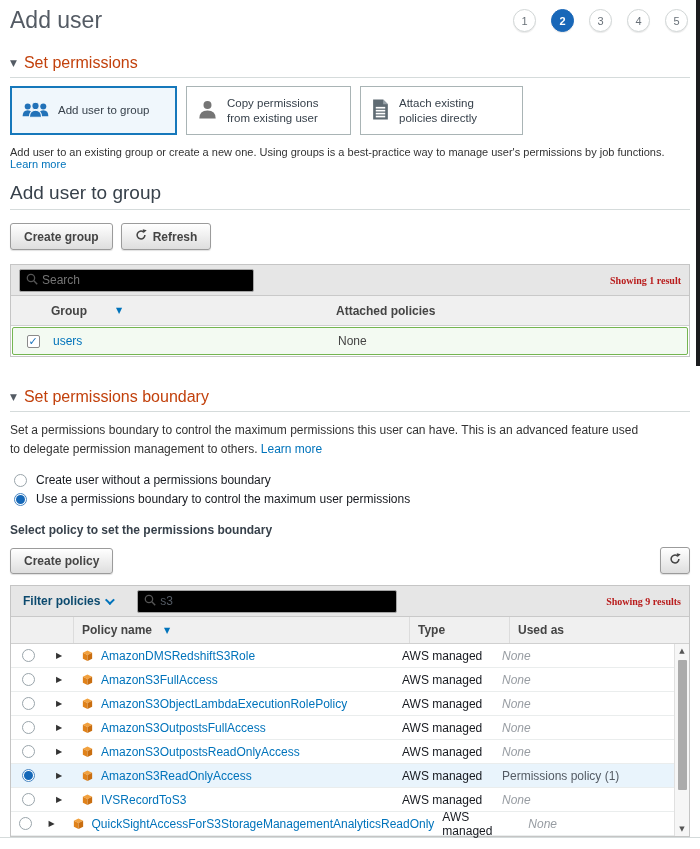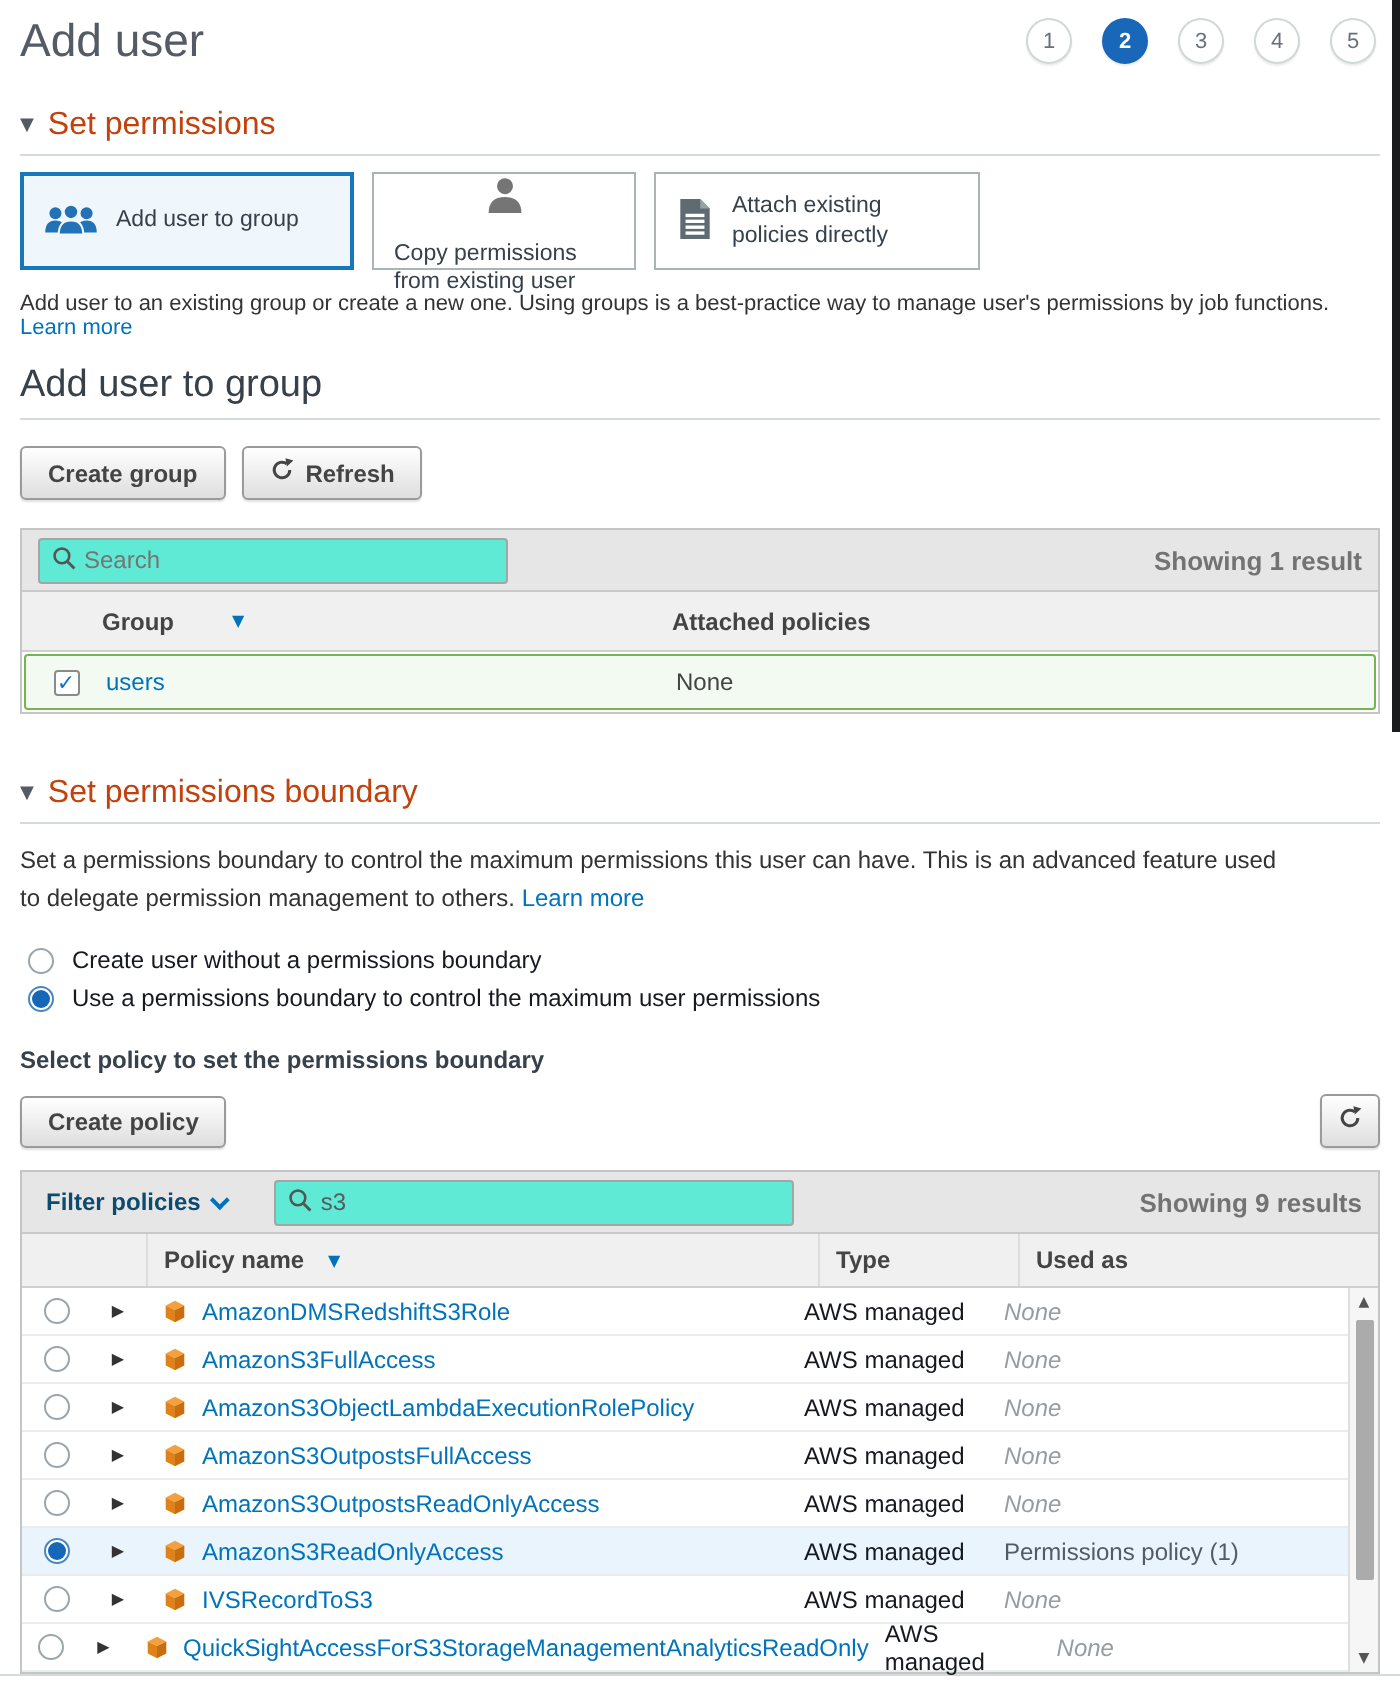--- a/index.html
+++ b/index.html
@@ -33,21 +33,21 @@
   .section-title { font-size: 16px; color: #c2410c; font-weight: 400; }
   .rule { border: none; border-top: 1px solid #d5dbdb; margin-top: 5px; }
 
   
   .cards { display: flex; gap: 9px; margin-top: 8px; }
   .card {
     height: 49px; display: flex; align-items: center; gap: 9px;
     border: 1px solid #a9b4b5; background: #fff; padding: 0 10px; cursor: pointer;
   }
   .card.c1 { width: 167px; }
-  .card.c2 { width: 132px; flex-direction: column; }
+  .card.c2 { width: 165px; }
   .card.c3 { width: 163px; }
   .card.selected { border: 2px solid #1678bb; background: #f0f7fc; }
   .card-label { font-size: 11.5px; color: #37414b; line-height: 1.25; }
 
   
   .help-text { font-size: 11px; color: #333; margin-top: 11px; }
   .link { color: #0073bb; text-decoration: none; cursor: pointer; }
   .desc-text { font-size: 12px; color: #333; margin-top: 9px; line-height: 1.6; max-width: 640px; }
 
   .sub-title { font-size: 19px; font-weight: 400; color: #37414b; margin-top: 12px; }
@@ -63,23 +63,23 @@
   }
   .btn-icon-only { padding: 5px 8px; }
   .btn-row { margin-top: 13px; display: flex; gap: 8px; }
 
   
   .tbl { border: 1px solid #c5c5c5; margin-top: 14px; }
   .tbl-toolbar {
     background: #e6e6e6; border-bottom: 1px solid #c9c9c9;
     display: flex; align-items: center; padding: 4px 8px; height: 31px;
   }
-  .count { margin-left: auto; font-weight: bold; font-size: 13px; color: #737373; }
+  .count { margin-left: auto; font-weight: bold; font-size: 10px; color: #b91c1c; font-family: Liberation Serif, serif; }
   .search-wrap {
-    background: #5eead4; border: 1px solid #a5a5a5; border-radius: 2px;
+    background: #000000; border: 1px solid #a5a5a5; border-radius: 2px;
     display: flex; align-items: center; height: 23px; padding: 0 6px; gap: 4px;
   }
   .search-wrap input {
     border: none; outline: none; font-size: 12px; color: #545b64; width: 100%;
     font-family: "Liberation Sans", sans-serif; background: transparent;
   }
   .thead { background: #f0f0f0; border-bottom: 1px solid #d0d0d0; display: flex; align-items: center; font-weight: bold; color: #444; }
   .sort-arrow { font-size: 8px; color: #0073bb; margin-left: 5px; }
 
   

